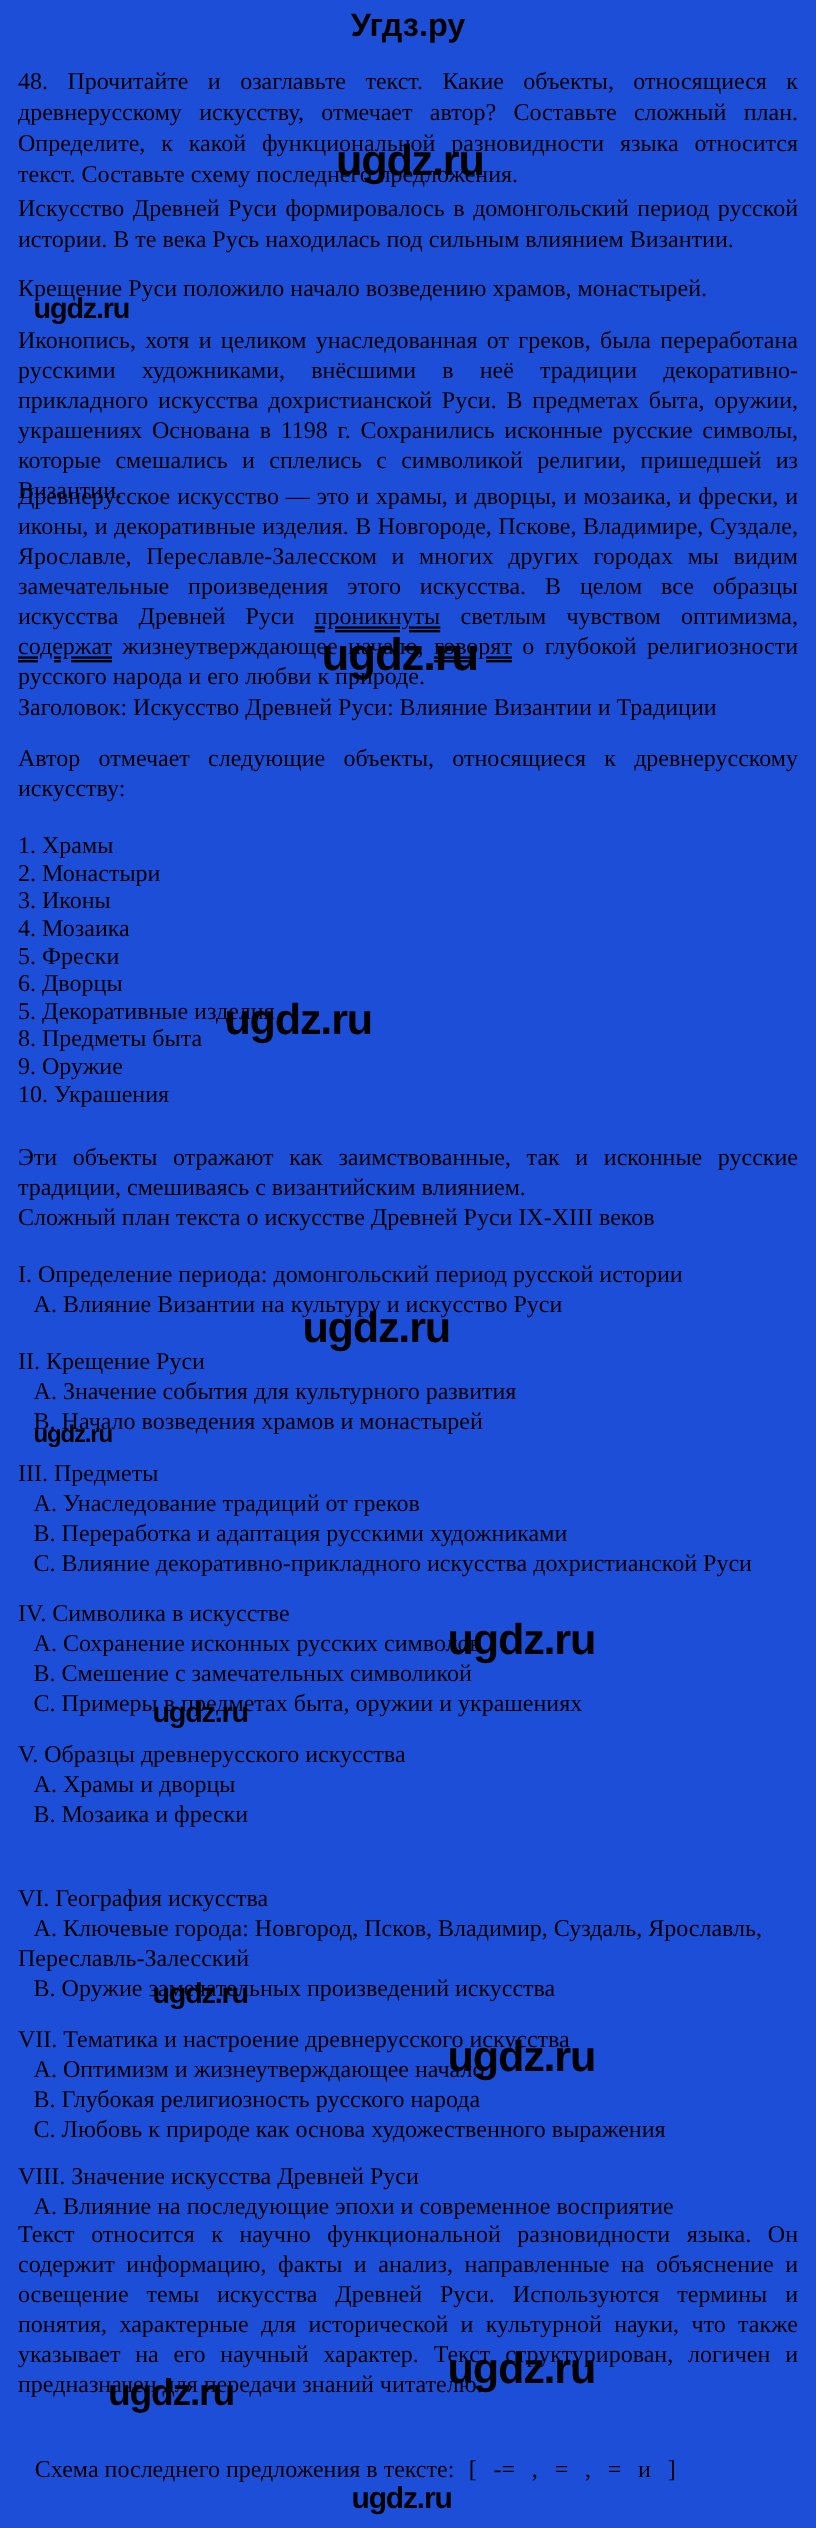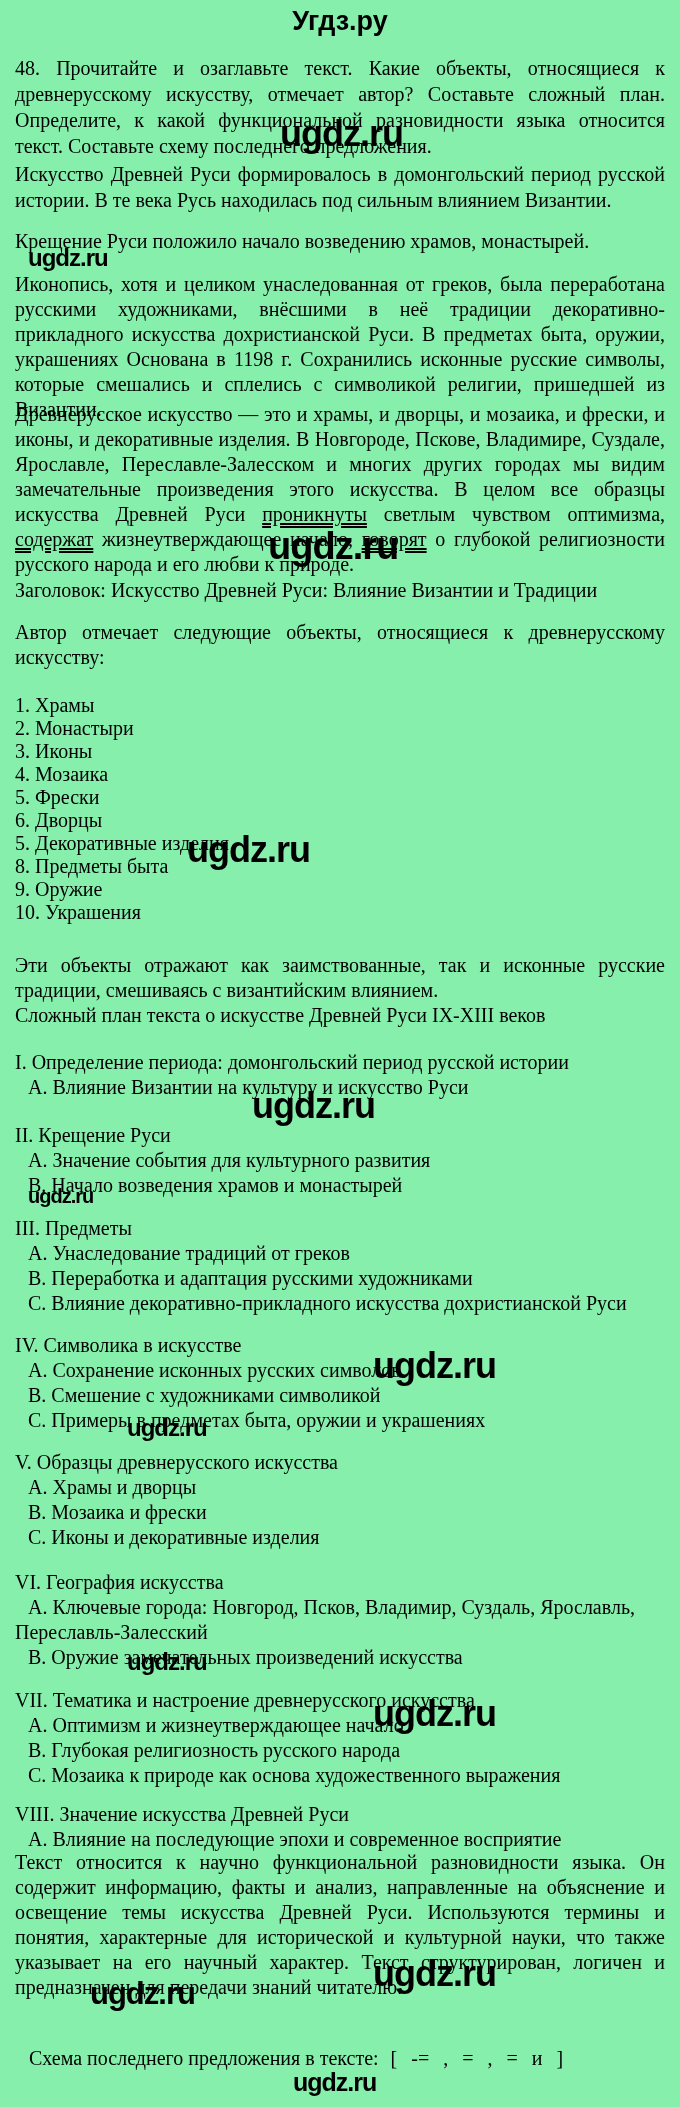--- a/index.html
+++ b/index.html
@@ -1,20 +1,20 @@
 <!DOCTYPE html>
 <html><head>
 <meta charset="utf-8">
 <style>
   html, body { margin: 0; padding: 0; background: #ffffff; }
   .page {
     position: relative;
     width: 680px;
     height: 2107px;
-    background: #86efac;
+    background: #1d4ed8;
     color: #000;
     font-family: "Liberation Serif", serif;
     font-size: 20px;
     overflow: hidden;
   }
   .blk {
     position: absolute;
     left: 15px;
     right: 15px;
     line-height: 25px;
@@ -99,43 +99,42 @@
   <div class="blk" style="top:1216px">
     <div class="plan-title">III. Предметы</div>
     <div class="sub">А. Унаследование традиций от греков</div>
     <div class="sub">В. Переработка и адаптация русскими художниками</div>
     <div class="sub">С. Влияние декоративно-прикладного искусства дохристианской Руси</div>
   </div>
 
   <div class="blk" style="top:1333px">
     <div class="plan-title">IV. Символика в искусстве</div>
     <div class="sub">А. Сохранение исконных русских символов</div>
-    <div class="sub">В. Смешение с художниками символикой</div>
+    <div class="sub">В. Смешение с замечательных символикой</div>
     <div class="sub">С. Примеры в предметах быта, оружии и украшениях</div>
   </div>
 
   <div class="blk" style="top:1450px">
     <div class="plan-title">V. Образцы древнерусского искусства</div>
     <div class="sub">А. Храмы и дворцы</div>
     <div class="sub">В. Мозаика и фрески</div>
-    <div class="sub">С. Иконы и декоративные изделия</div>
   </div>
 
   <div class="blk" style="top:1570px">
     <div class="plan-title">VI. География искусства</div>
     <div class="sub">А. Ключевые города: Новгород, Псков, Владимир, Суздаль, Ярославль,</div>
     <div class="sub cont">Переславль-Залесский</div>
     <div class="sub">В. Оружие замечательных произведений искусства</div>
   </div>
 
   <div class="blk" style="top:1688px">
     <div class="plan-title">VII. Тематика и настроение древнерусского искусства</div>
     <div class="sub">А. Оптимизм и жизнеутверждающее начало</div>
     <div class="sub">В. Глубокая религиозность русского народа</div>
-    <div class="sub">С. Мозаика к природе как основа художественного выражения</div>
+    <div class="sub">С. Любовь к природе как основа художественного выражения</div>
   </div>
 
   <div class="blk" style="top:1802px">
     <div class="plan-title">VIII. Значение искусства Древней Руси</div>
     <div class="sub">А. Влияние на последующие эпохи и современное восприятие</div>
   </div>
 
   <div class="blk just" style="top:1850px">Текст относится к научно функциональной разновидности языка. Он содержит информацию, факты и анализ, направленные на объяснение и освещение темы искусства Древней Руси. Используются термины и понятия, характерные для исторической и культурной науки, что также указывает на его научный характер. Текст структурирован, логичен и предназначен для передачи знаний читателю.</div>
 
   <div class="blk schema-line" style="top:2008px"><span>Схема последнего предложения в тексте:</span><span class="schema-val">[  -=  ,  =  ,  =   и  ]</span></div>

